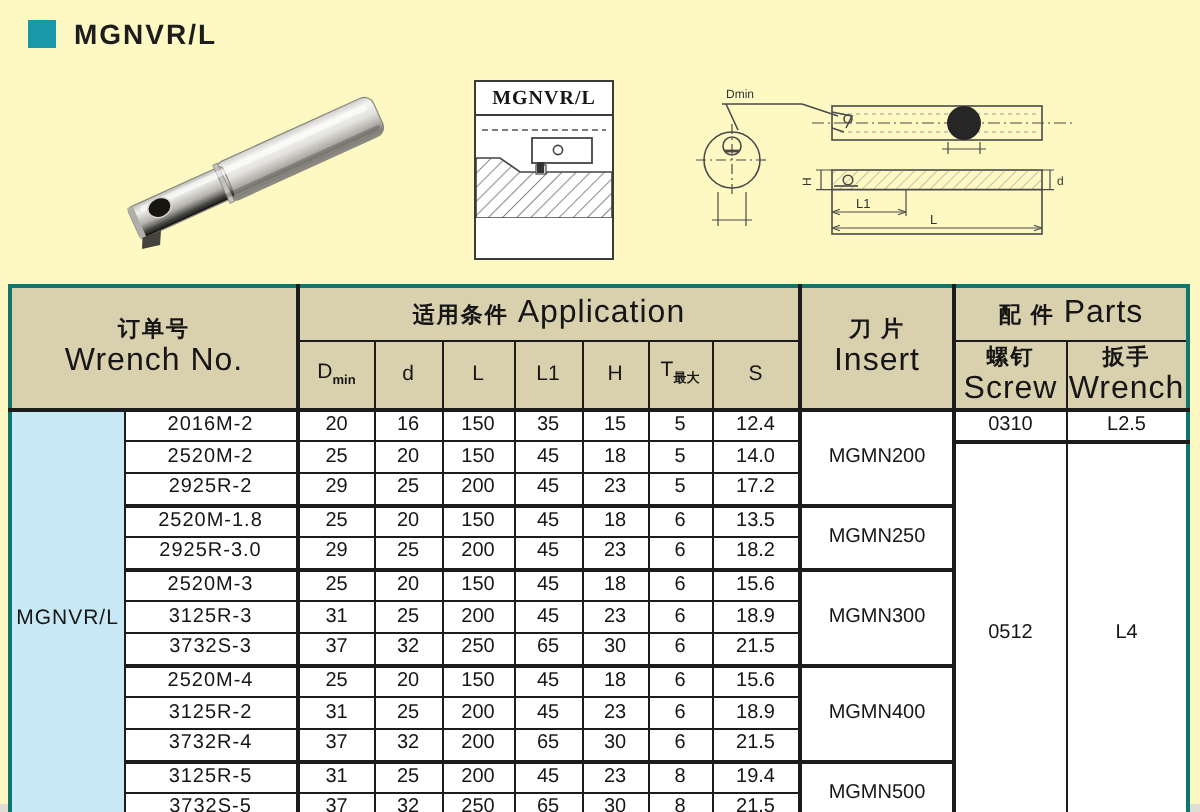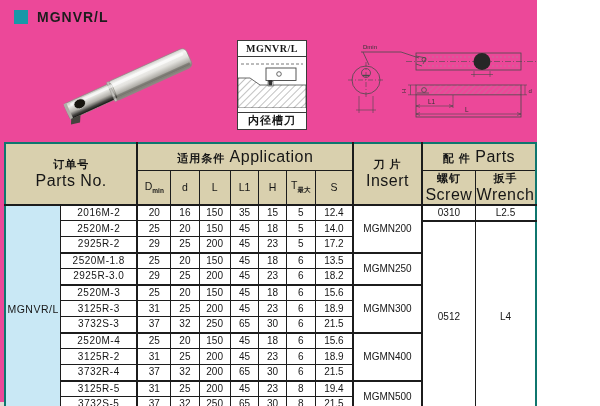--- a/index.html
+++ b/index.html
@@ -1,18 +1,18 @@
 <!DOCTYPE html>
 <html><head>
 <meta charset="utf-8">
 <style>
   * { margin:0; padding:0; box-sizing:border-box; }
   html,body { background:#ffffff; }
   body { font-family:"Liberation Sans","DejaVu Sans",sans-serif; color:#161616; }
-  .page { position:relative; width:537px; height:406px; background:#ec4899; overflow:hidden;padding-left:28px; }
+  .page { position:relative; width:600px; height:406px; background:#fef9c3; overflow:hidden;padding-left:28px; }
 
   
   .title-row { position:absolute; left:14px; top:9px; display:flex; align-items:center; gap:9px; }
   .title-sq { width:14px; height:14px; background:#1898a8; }
   .title-txt { font-size:14px; font-weight:700; letter-spacing:1px; color:#1d1d1d; }
 
   
   .pbox { position:absolute; left:237px; top:40px; width:70px; height:90px; border:1px solid #3a3a3a; background:#fff; display:flex; flex-direction:column; }
   .pbox-title { height:17px; border-bottom:1px solid #3a3a3a; display:flex; align-items:center; justify-content:center; font-family:"Liberation Serif","DejaVu Serif",serif; font-weight:700; font-size:10px; letter-spacing:0.5px; }
   .pbox-diagram { flex:1; position:relative; }
@@ -95,21 +95,20 @@
           </pattern>
         </defs>
         <line x1="3" y1="7" x2="65" y2="7" stroke="#555" stroke-width="0.8" stroke-dasharray="3,2"></line>
         <path d="M0,21 H12 L22,28 H68 V51 H0 Z" fill="url(#hatchA)" stroke="#444" stroke-width="0.8"></path>
         <rect x="30" y="24.5" width="5" height="4.5" fill="#ffffff" stroke="#444" stroke-width="0.6"></rect>
         <rect x="28" y="11" width="30" height="12.5" fill="#ffffff" stroke="#444" stroke-width="0.9"></rect>
         <rect x="30.5" y="23" width="3.6" height="5.5" fill="#333"></rect>
         <circle cx="41" cy="17" r="2.3" fill="none" stroke="#444" stroke-width="0.8"></circle>
       </svg>
     </div>
-    <div class="pbox-cap">内径槽刀</div>
   </div>
 
   <svg class="tdraw" viewBox="0 0 287 114">
     <defs>
       <pattern id="hatchB" width="4" height="4" patternUnits="userSpaceOnUse" patternTransform="rotate(45)">
         <line x1="0" y1="0" x2="0" y2="4" stroke="#9b9b9b" stroke-width="0.6"></line>
       </pattern>
     </defs>
     <g stroke="#4a4a4a" stroke-width="0.8" fill="none">
 
@@ -168,21 +167,21 @@
         <col style="width:32px">
       <col style="width:44px">
         <col style="width:77px">
         <col style="width:56px">
         <col style="width:61px">
     </colgroup>
     <thead>
       <tr class="hrow1">
         <th colspan="2" rowspan="2">
           <div class="zh">订单号</div>
-          <div class="en">Parts No.</div>
+          <div class="en">Wrench No.</div>
         </th>
         <th colspan="7" class="sv">
           <span class="zh">适用条件</span>
           <span class="en">Application</span>
         </th>
         <th rowspan="2" class="sv">
           <div class="zh">刀 片</div>
           <div class="en">Insert</div>
         </th>
         <th colspan="2" class="sv">

